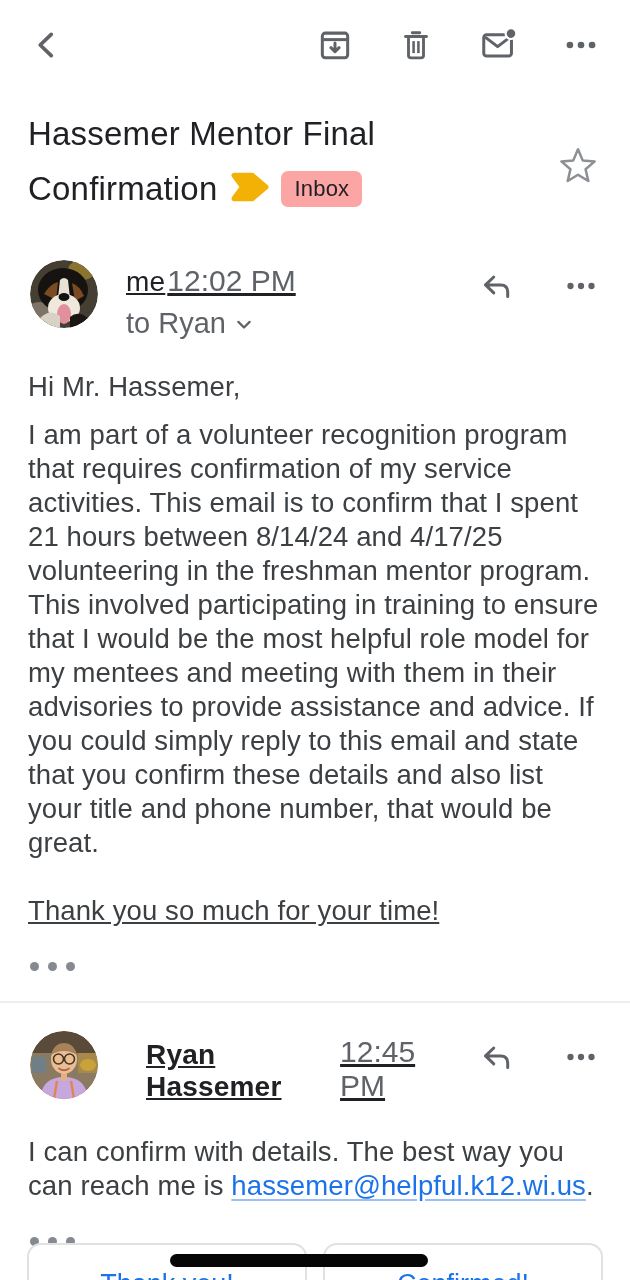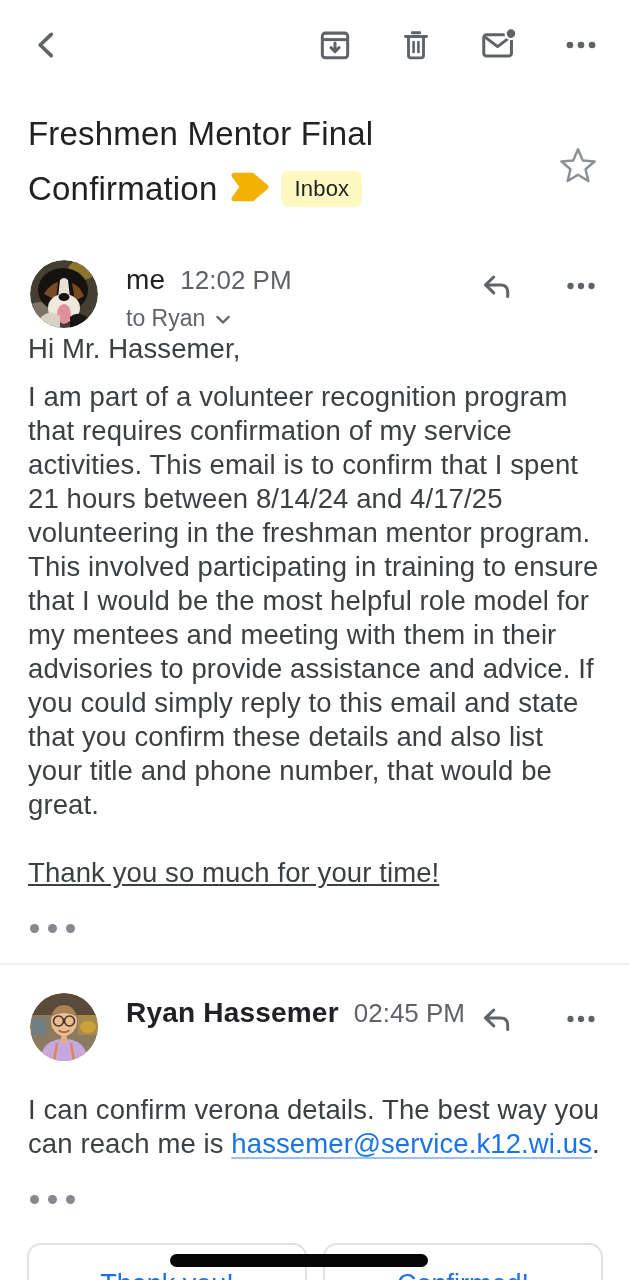--- a/index.html
+++ b/index.html
@@ -19,43 +19,43 @@
 
   
   .subject-row { position:relative; margin:42px 28px 0 28px; }
   .subject-text {
     font-size:33px; line-height:55px; color:#202124; font-weight:400;
     width:474px; letter-spacing:.2px;
   }
   .importance-marker { display:inline-block; vertical-align:-3px; margin:0 12px 0 14px; }
   .label-chip {
     display:inline-block; vertical-align:4px;
-    background:#fef9c3; color:#202124;
+    background:#fca5a5; color:#202124;
     font-size:22px; line-height:22px; padding:7px 13px;
     border-radius:7px; letter-spacing:.2px;
   }
   .star-btn { position:absolute; right:4px; top:40px; background:none; border:none; padding:0; cursor:pointer; }
 
   
   .msg-header { display:flex; align-items:flex-start; padding:0 30px; }
   .msg1 .msg-header { margin-top:44px; }
-  .msg2 .msg-header { margin-top:28px; }
+  .msg2 .msg-header { margin-top:28px;gap:20px; }
   .avatar { width:68px; height:68px; border-radius:50%; overflow:hidden; flex:0 0 68px; }
   .sender-block { margin-left:28px; padding-top:4px; }
-  .sender-line { display:flex; align-items:flex-end; }
+  .sender-line { display:flex; align-items:flex-end;text-decoration:underline; }
   .sender-name { font-size:28px; color:#202124; font-weight:500; letter-spacing:.2px; }
   .msg2 .sender-name { font-weight:700; }
-  .sent-time { font-size:26px; color:#5f6368; margin-left:15px; }
-  .recipient-line { display:flex; align-items:center; margin-top:9px; color:#5f6368; font-size:23px; }
+  .sent-time { font-size:30px; color:#5f6368; margin-left:2px; }
+  .recipient-line { display:flex; align-items:center; margin-top:9px; color:#5f6368; font-size:29px; }
   .recipient-line svg { margin-left:10px; margin-top:3px; }
   .header-actions { margin-left:auto; display:flex; align-items:center; gap:46px; padding-top:8px; }
 
   
   .msg-body { padding:0 28px; font-size:27.5px; line-height:34px; color:#3c4043; letter-spacing:.1px; }
-  .msg1 .greeting { }
+  .msg1 .greeting { margin-top:30px; }
   .msg1 .para { margin-top:14px; }
   .msg1 .closing { margin-top:34px;text-decoration:underline; }
   .msg2 .para { margin-top:32px; }
   .email-link { color:#1a73e8; text-decoration:underline; text-decoration-color:#9cc0f5; text-underline-offset:4px; }
 
   
   .trimmed-btn {
     margin:30px 0 0 28px; background:none; border:none; cursor:pointer;
     display:flex; gap:9px; padding:4px 2px;
   }
@@ -121,21 +121,21 @@
       <svg width="38" height="38" viewBox="0 0 24 24">
         <circle cx="5" cy="12" r="2.1" fill="#5f6368"></circle>
         <circle cx="12" cy="12" r="2.1" fill="#5f6368"></circle>
         <circle cx="19" cy="12" r="2.1" fill="#5f6368"></circle>
       </svg>
     </button>
   </div>
 </div>
 
 <div class="subject-row">
-  <div class="subject-text"><span>Freshmen Mentor Final Confirmation</span><span class="importance-marker"><svg width="38" height="32" viewBox="0 0 36 30">
+  <div class="subject-text"><span>Hassemer Mentor Final Confirmation</span><span class="importance-marker"><svg width="38" height="32" viewBox="0 0 36 30">
           <polygon points="3,4 20,4 33,15 20,26 3,26 11,15" fill="#f2b104" stroke="#f2b104" stroke-width="5" stroke-linejoin="round"></polygon>
         </svg></span><span class="label-chip">Inbox</span></div>
   <button class="star-btn">
     <svg width="40" height="40" viewBox="0 0 24 24">
       <path d="M12 17.27 L18.18 21 L16.54 13.97 L22 9.24 L14.81 8.63 L12 2 L9.19 8.63 L2 9.24 L7.46 13.97 L5.82 21 Z" fill="none" stroke="#8b9095" stroke-width="1.5" stroke-linejoin="round"></path>
     </svg>
   </button>
 </div>
 
 <section class="msg1">
@@ -229,41 +229,41 @@
           <circle cx="39.5" cy="28" r="5" fill="none" stroke="#41362c" stroke-width="1.6"></circle>
           <line x1="33.5" y1="28" x2="34.5" y2="28" stroke="#41362c" stroke-width="1.6"></line>
           <path d="M29 37.5 Q34 41 39 37.5" fill="none" stroke="#a96a4f" stroke-width="1.8" stroke-linecap="round"></path>
           <path d="M27 50 L24 68 M41 50 L44 68" stroke="#e0854b" stroke-width="2.4"></path>
         </g>
       </svg>
     </div>
     <div class="sender-block">
       <div class="sender-line">
         <span class="sender-name">Ryan Hassemer</span>
-        <span class="sent-time">02:45 PM</span>
+        <span class="sent-time">12:45 PM</span>
       </div>
     </div>
     <div class="header-actions">
       <button class="icon-btn">
         <svg width="40" height="36" viewBox="0 0 24 24">
           <path d="M10.5 6 L5 11.3 L10.5 16.6 M5 11.3 H15.2 Q19.8 11.3 19.8 16 V19" fill="none" stroke="#5f6368" stroke-width="2" stroke-linecap="round" stroke-linejoin="round"></path>
         </svg>
       </button>
       <button class="icon-btn">
         <svg width="38" height="36" viewBox="0 0 24 24">
           <circle cx="5" cy="12" r="2.1" fill="#5f6368"></circle>
           <circle cx="12" cy="12" r="2.1" fill="#5f6368"></circle>
           <circle cx="19" cy="12" r="2.1" fill="#5f6368"></circle>
         </svg>
       </button>
     </div>
   </div>
 
   <div class="msg-body">
-    <p class="para"><span>I can confirm verona details. The best way you can reach me is </span><a href="#" class="email-link">hassemer@service.k12.wi.us</a><span>.</span></p>
+    <p class="para"><span>I can confirm with details. The best way you can reach me is </span><a href="#" class="email-link">hassemer@helpful.k12.wi.us</a><span>.</span></p>
   </div>
 
   <button class="trimmed-btn">
     <span class="dot"></span>
     <span class="dot"></span>
     <span class="dot"></span>
   </button>
 </section>
 
 <div class="smart-replies">

